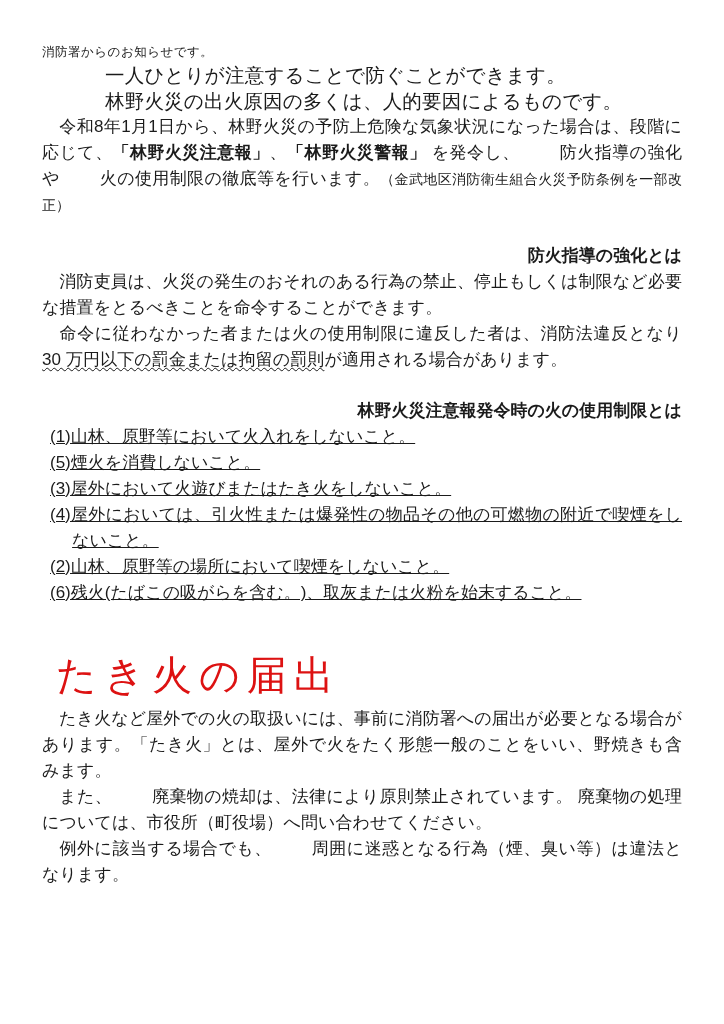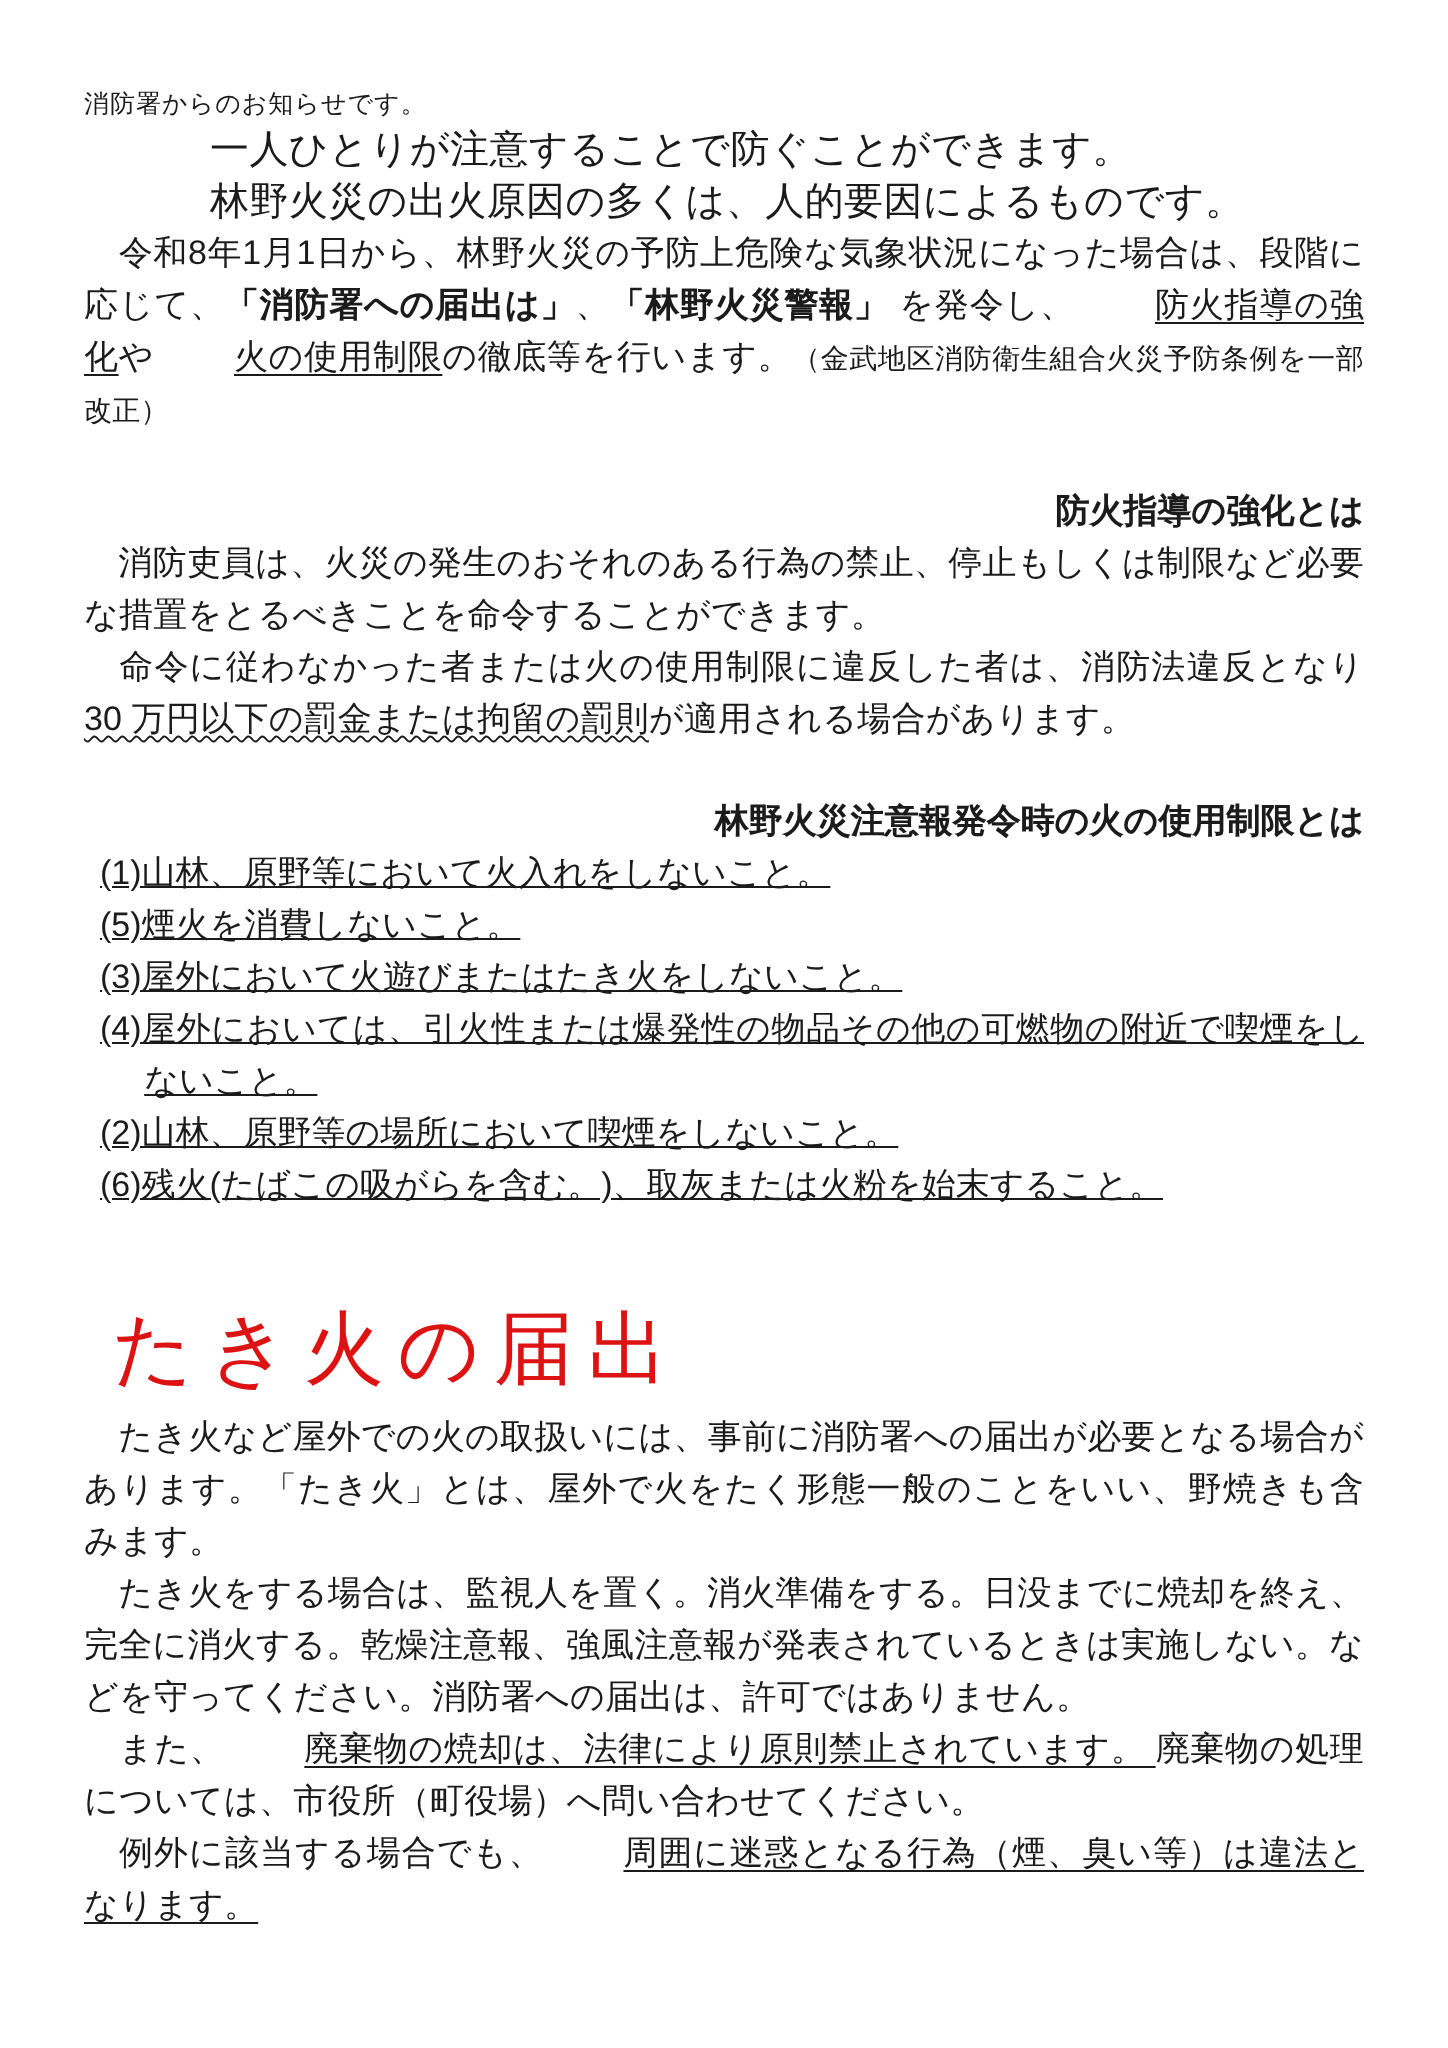--- a/index.html
+++ b/index.html
@@ -70,21 +70,21 @@
   p.body {
     margin: 0;
     font-size: 17px;
     line-height: 26px;
     letter-spacing: 0.1px;
     text-align: justify;
   }
   .intro { margin-top: 21px; }
 
   .b  { font-weight: bold; }
-  .u  { text-decoration: underline; text-underline-offset: 3px; text-decoration-thickness: 1px; padding-left: 40px; }
+  .u  { text-underline-offset: 3px; text-decoration-thickness: 1px; padding-left: 40px; }
   .uw { text-decoration: underline; text-decoration-style: wavy; text-decoration-thickness: 1px; text-underline-offset: 2px; }
   .small { font-size: 14px; }
 
   .h {
     font-size: 17px;
     font-weight: bold;
     line-height: 26px;
     margin: 25px 0 0 0;
     text-align: right;
   }
@@ -114,35 +114,34 @@
 <div class="page">
 
   <p class="top-note">消防署からのお知らせです。</p>
 
 
   <div class="subtitle">
     <div>一人ひとりが注意することで防ぐことができます。</div>
     <div>林野火災の出火原因の多くは、人的要因によるものです。</div>
   </div>
 
-  <p class="body intro"><span>　令和8年1月1日から、林野火災の予防上危険な気象状況になった場合は、段階に応じて、</span><span class="b">「消防署への届出は」</span><span>、</span><span class="b">「林野火災警報」</span><span> を発令し、</span><span class="u">防火指導の強化</span><span>や</span><span class="u">火の使用制限</span><span>の徹底等を行います。</span><span class="small">（金武地区消防衛生組合火災予防条例を一部改正）</span></p>
+  <p class="body intro"><span>　令和8年1月1日から、林野火災の予防上危険な気象状況になった場合は、段階に応じて、</span><span class="b">「林野火災注意報」</span><span>、</span><span class="b">「林野火災警報」</span><span> を発令し、</span><span class="u">防火指導の強化</span><span>や</span><span class="u">火の使用制限</span><span>の徹底等を行います。</span><span class="small">（金武地区消防衛生組合火災予防条例を一部改正）</span></p>
 
   <h2 class="h">防火指導の強化とは</h2>
   <p class="body">　消防吏員は、火災の発生のおそれのある行為の禁止、停止もしくは制限など必要な措置をとるべきことを命令することができます。</p>
   <p class="body"><span>　命令に従わなかった者または火の使用制限に違反した者は、消防法違反となり</span><span class="uw">30 万円以下の罰金または拘留の罰則</span><span>が適用される場合があります。</span></p>
 
   <h2 class="h">林野火災注意報発令時の火の使用制限とは</h2>
   <div class="list">
     <div class="list-item">(1)山林、原野等において火入れをしないこと。</div>
     <div class="list-item">(5)煙火を消費しないこと。</div>
     <div class="list-item">(3)屋外において火遊びまたはたき火をしないこと。</div>
     <div class="list-item">(4)屋外においては、引火性または爆発性の物品その他の可燃物の附近で喫煙をしないこと。</div>
     <div class="list-item">(2)山林、原野等の場所において喫煙をしないこと。</div>
     <div class="list-item">(6)残火(たばこの吸がらを含む。)、取灰または火粉を始末すること。</div>
   </div>
 
   <h1 class="red-h">たき火の届出</h1>
   <p class="body">　たき火など屋外での火の取扱いには、事前に消防署への届出が必要となる場合があります。「たき火」とは、屋外で火をたく形態一般のことをいい、野焼きも含みます。</p>
-  <p class="body">　たき火をする場合は、監視人を置く。消火準備をする。日没までに焼却を終え、完全に消火する。乾燥注意報、強風注意報が発表されているときは実施しない。などを守ってください。消防署への届出は、許可ではありません。</p>
   <p class="body"><span>　また、</span><span class="u">廃棄物の焼却は、法律により原則禁止されています。 </span><span>廃棄物の処理については、市役所（町役場）へ問い合わせてください。</span></p>
   <p class="body"><span>　例外に該当する場合でも、</span><span class="u">周囲に迷惑となる行為（煙、臭い等）は違法となります。 </span></p>
 
 </div>
 
 </body></html>

